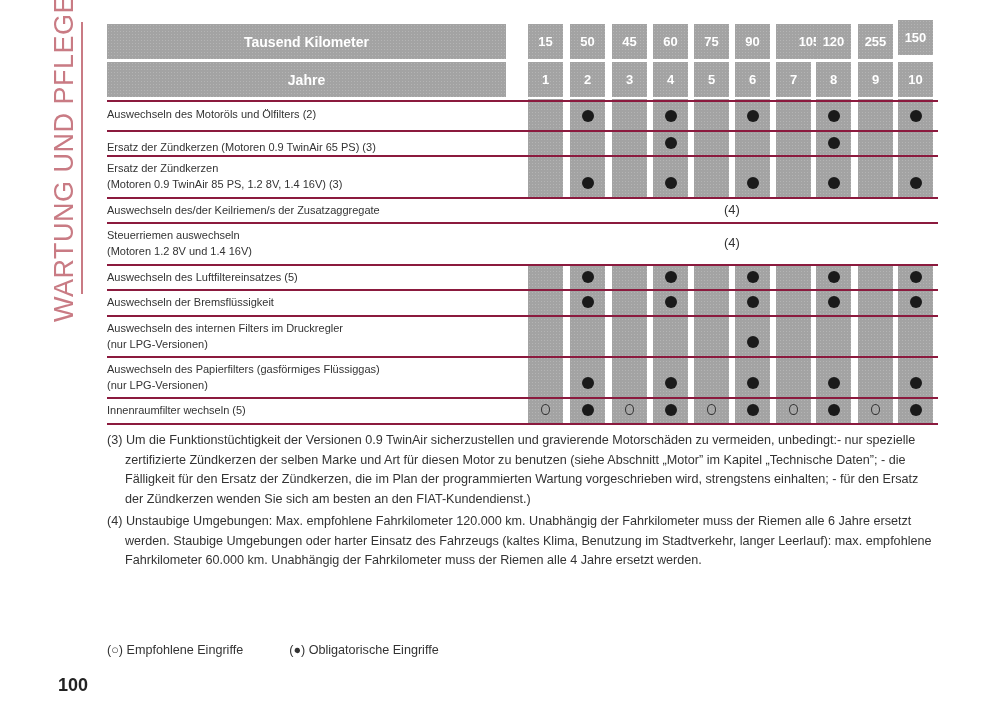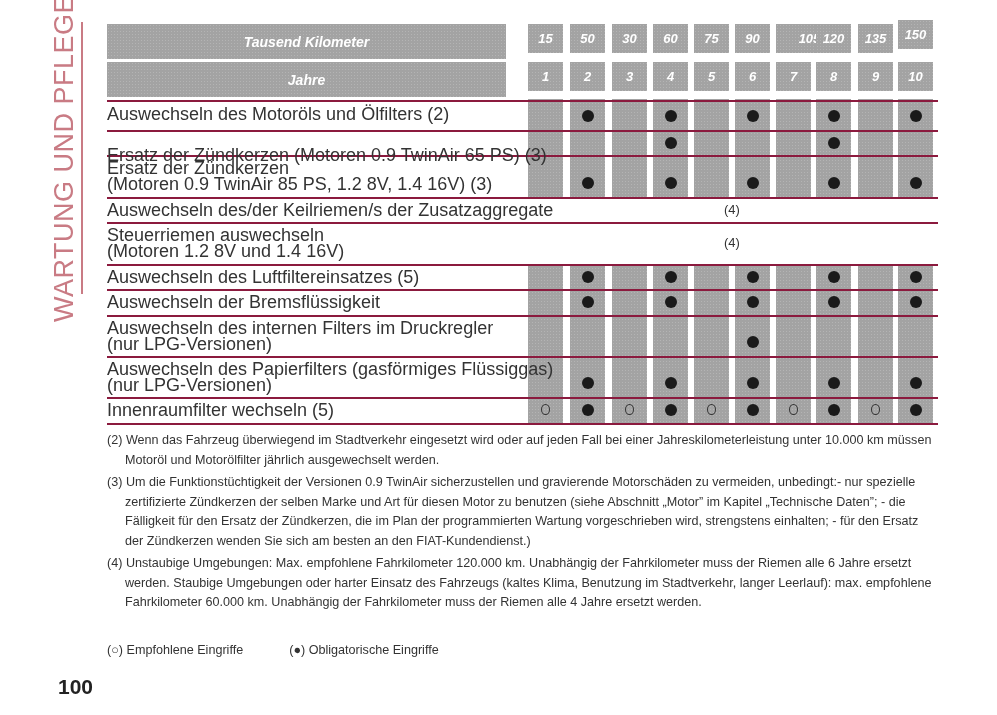--- a/index.html
+++ b/index.html
@@ -15,58 +15,57 @@
     transform: rotate(-90deg); white-space: nowrap;
     font-size: 27px; color: #c97b84; letter-spacing: 0.5px; font-weight: 300;
   }
   .side-rule {
     position: absolute; left: 81px; top: 22px; width: 2px; height: 272px; background: #c97b84;
   }
   .gray {
     background-color: #a3a3a3;
     background-image: radial-gradient(rgba(255,255,255,0.18) 0.6px, transparent 0.8px);
     background-size: 3px 3px;
-    font-style: italic;
   }
   .hdr-main {
     position: absolute; left: 107px; width: 399px; height: 35px;
     display: flex; align-items: center; justify-content: center;
     color: #ffffff; font-weight: bold; font-size: 14px;
   }
   .col {
     position: absolute; width: 35px;
   }
   .col-hdr {
-    position: absolute; width: 35px; height: 29px;
+    position: absolute; width: 35px; height: 35px;
     display: flex; align-items: center; justify-content: center;
     color: #ffffff; font-weight: bold; font-size: 13px;
   }
   .row-line {
     position: absolute; left: 107px; width: 831px; height: 1.5px; background: #8b1a3e;
   }
   .row-label {
-    position: absolute; left: 107px; font-size: 18px; line-height: 16px; color: #333;
+    position: absolute; left: 107px; font-size: 11px; line-height: 16px; color: #333;
   }
   .mark {
     position: absolute; width: 12px; height: 12px; border-radius: 50%;
   }
   .mark.filled { background: #1a1a1a; }
   .mark.open { border: 1.3px solid #333; width: 9px; height: 11px; background: transparent; box-sizing: border-box;}
   .span-note {
     position: absolute; font-size: 13px; color: #333;
   }
   .footnotes {
     position: absolute; left: 107px; top: 431px; width: 830px; font-size: 12.6px; line-height: 19.5px; color: #333;
   }
   .fn { padding-left: 18px; text-indent: -18px; margin-bottom: 3px; }
   .legend {
     position: absolute; left: 107px; top: 643px; font-size: 12.6px; color: #333; display: flex; gap: 46px;
   }
   .page-num {
-    position: absolute; left: 58px; top: 675px; font-size: 21px; font-weight: bold; color: #222;
+    position: absolute; left: 58px; top: 675px; font-size: 18px; font-weight: bold; color: #222;
   }
 </style>
 </head>
 <body>
 
 <div class="side-title">
   <span>WARTUNG UND PFLEGE</span>
 </div>
 <div class="side-rule"></div>
 
@@ -74,21 +73,21 @@
   <div class="hdr-main gray" style="top:24px">Tausend Kilometer</div>
   <div class="hdr-main gray" style="top:62px">Jahre</div>
 <div class="col-hdr gray" style="left: 528px; top: 24px;">15</div>
     <div class="col-hdr gray" style="left: 528px; top: 62px;">1</div>
     <div class="col gray" style="left: 528px; top: 99px; height: 98px;"></div>
     <div class="col gray" style="left: 528px; top: 264px; height: 159px;"></div>
     <div class="col-hdr gray" style="left: 570px; top: 24px;">50</div>
     <div class="col-hdr gray" style="left: 570px; top: 62px;">2</div>
     <div class="col gray" style="left: 570px; top: 99px; height: 98px;"></div>
     <div class="col gray" style="left: 570px; top: 264px; height: 159px;"></div>
-    <div class="col-hdr gray" style="left: 612px; top: 24px;">30</div>
+    <div class="col-hdr gray" style="left: 612px; top: 24px;">45</div>
     <div class="col-hdr gray" style="left: 612px; top: 62px;">3</div>
     <div class="col gray" style="left: 612px; top: 99px; height: 98px;"></div>
     <div class="col gray" style="left: 612px; top: 264px; height: 159px;"></div>
     <div class="col-hdr gray" style="left: 653px; top: 24px;">60</div>
     <div class="col-hdr gray" style="left: 653px; top: 62px;">4</div>
     <div class="col gray" style="left: 653px; top: 99px; height: 98px;"></div>
     <div class="col gray" style="left: 653px; top: 264px; height: 159px;"></div>
     <div class="col-hdr gray" style="left: 694px; top: 24px;">75</div>
     <div class="col-hdr gray" style="left: 694px; top: 62px;">5</div>
     <div class="col gray" style="left: 694px; top: 99px; height: 98px;"></div>
@@ -98,21 +97,21 @@
     <div class="col gray" style="left: 735px; top: 99px; height: 98px;"></div>
     <div class="col gray" style="left: 735px; top: 264px; height: 159px;"></div>
     <div class="col-hdr gray" style="left: 776px; top: 24px; padding-left: 16px;">105</div>
     <div class="col-hdr gray" style="left: 776px; top: 62px;">7</div>
     <div class="col gray" style="left: 776px; top: 99px; height: 98px;"></div>
     <div class="col gray" style="left: 776px; top: 264px; height: 159px;"></div>
     <div class="col-hdr gray" style="left: 816px; top: 24px; text-align: right;">120</div>
     <div class="col-hdr gray" style="left: 816px; top: 62px;">8</div>
     <div class="col gray" style="left: 816px; top: 99px; height: 98px;"></div>
     <div class="col gray" style="left: 816px; top: 264px; height: 159px;"></div>
-    <div class="col-hdr gray" style="left: 858px; top: 24px;">135</div>
+    <div class="col-hdr gray" style="left: 858px; top: 24px;">255</div>
     <div class="col-hdr gray" style="left: 858px; top: 62px;">9</div>
     <div class="col gray" style="left: 858px; top: 99px; height: 98px;"></div>
     <div class="col gray" style="left: 858px; top: 264px; height: 159px;"></div>
     <div class="col-hdr gray" style="left: 898px; top: 20px;">150</div>
     <div class="col-hdr gray" style="left: 898px; top: 62px;">10</div>
     <div class="col gray" style="left: 898px; top: 99px; height: 98px;"></div>
     <div class="col gray" style="left: 898px; top: 264px; height: 159px;"></div>
     <div class="row-line" style="top: 100px;"></div>
     <div class="row-line" style="top: 130px;"></div>
     <div class="row-line" style="top: 155px;"></div>
@@ -123,21 +122,21 @@
     <div class="row-line" style="top: 315px;"></div>
     <div class="row-line" style="top: 356px;"></div>
     <div class="row-line" style="top: 397px;"></div>
     <div class="row-line" style="top: 423px;"></div>
     <div class="row-label" style="top: 106px; white-space: pre-line;">Auswechseln des Motoröls und Ölfilters (2)</div>
     <div class="mark filled" style="left: 581.5px; top: 110px;"></div>
     <div class="mark filled" style="left: 664.5px; top: 110px;"></div>
     <div class="mark filled" style="left: 746.5px; top: 110px;"></div>
     <div class="mark filled" style="left: 827.5px; top: 110px;"></div>
     <div class="mark filled" style="left: 909.5px; top: 110px;"></div>
-    <div class="row-label" style="top: 147px; white-space: pre-line;">Ersatz der Zündkerzen (Motoren 0.9 TwinAir 65 PS) (3)</div>
+    <div class="row-label" style="top: 139px; white-space: pre-line;">Ersatz der Zündkerzen (Motoren 0.9 TwinAir 65 PS) (3)</div>
     <div class="mark filled" style="left: 664.5px; top: 137px;"></div>
     <div class="mark filled" style="left: 827.5px; top: 137px;"></div>
     <div class="row-label" style="top: 160px; white-space: pre-line;">Ersatz der Zündkerzen
 (Motoren 0.9 TwinAir 85 PS, 1.2 8V, 1.4 16V) (3)</div>
     <div class="mark filled" style="left: 581.5px; top: 177px;"></div>
     <div class="mark filled" style="left: 664.5px; top: 177px;"></div>
     <div class="mark filled" style="left: 746.5px; top: 177px;"></div>
     <div class="mark filled" style="left: 827.5px; top: 177px;"></div>
     <div class="mark filled" style="left: 909.5px; top: 177px;"></div>
     <div class="row-label" style="top: 202px; white-space: pre-line; text-align: center;">Auswechseln des/der Keilriemen/s der Zusatzaggregate</div>
@@ -174,21 +173,20 @@
     <div class="mark filled" style="left: 664.5px; top: 404px;"></div>
     <div class="mark open" style="left: 707px; top: 404px;"></div>
     <div class="mark filled" style="left: 746.5px; top: 404px;"></div>
     <div class="mark open" style="left: 789px; top: 404px;"></div>
     <div class="mark filled" style="left: 827.5px; top: 404px;"></div>
     <div class="mark open" style="left: 871px; top: 404px;"></div>
     <div class="mark filled" style="left: 909.5px; top: 404px;"></div>
   </div>
 
 <div class="footnotes">
-  <div class="fn">(2) Wenn das Fahrzeug überwiegend im Stadtverkehr eingesetzt wird oder auf jeden Fall bei einer Jahreskilometerleistung unter 10.000 km müssen Motoröl und Motorölfilter jährlich ausgewechselt werden.</div>
   <div class="fn">(3) Um die Funktionstüchtigkeit der Versionen 0.9 TwinAir sicherzustellen und gravierende Motorschäden zu vermeiden, unbedingt:- nur spezielle zertifizierte Zündkerzen der selben Marke und Art für diesen Motor zu benutzen (siehe Abschnitt „Motor” im Kapitel „Technische Daten”; - die Fälligkeit für den Ersatz der Zündkerzen, die im Plan der programmierten Wartung vorgeschrieben wird, strengstens einhalten; - für den Ersatz der Zündkerzen wenden Sie sich am besten an den FIAT-Kundendienst.)</div>
   <div class="fn">(4) Unstaubige Umgebungen: Max. empfohlene Fahrkilometer 120.000 km. Unabhängig der Fahrkilometer muss der Riemen alle 6 Jahre ersetzt werden. Staubige Umgebungen oder harter Einsatz des Fahrzeugs (kaltes Klima, Benutzung im Stadtverkehr, langer Leerlauf): max. empfohlene Fahrkilometer 60.000 km. Unabhängig der Fahrkilometer muss der Riemen alle 4 Jahre ersetzt werden.</div>
 </div>
 
 <div class="legend">
   <span>(○) Empfohlene Eingriffe</span>
   <span>(●) Obligatorische Eingriffe</span>
 </div>
 
 <div class="page-num">100</div>

